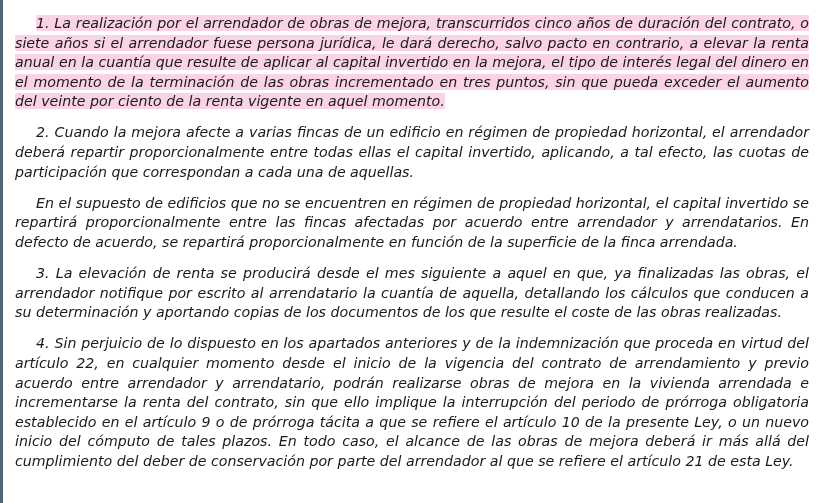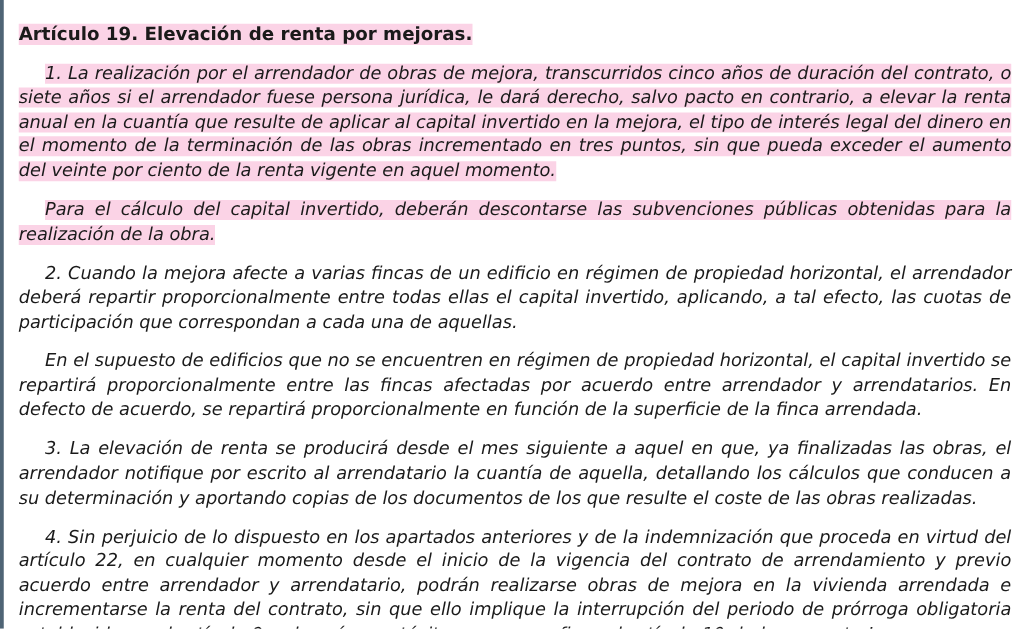--- a/index.html
+++ b/index.html
@@ -46,31 +46,25 @@
       font-style: italic;
     }
     p.last { margin-bottom: 0; }
   </style>
 </head>
 <body>
 
 <div class="left-border"></div>
 
 <div class="doc">
-  <div class="title">
-    <span>Artículo 19. Elevación de renta por mejoras.</span>
-  </div>
 
   <p>
     <span class="hl">1. La realización por el arrendador de obras de mejora, transcurridos cinco años de duración del contrato, o siete años si el arrendador fuese persona jurídica, le dará derecho, salvo pacto en contrario, a elevar la renta anual en la cuantía que resulte de aplicar al capital invertido en la mejora, el tipo de interés legal del dinero en el momento de la terminación de las obras incrementado en tres puntos, sin que pueda exceder el aumento del veinte por ciento de la renta vigente en aquel momento.</span>
   </p>
 
-  <p>
-    <span class="hl">Para el cálculo del capital invertido, deberán descontarse las subvenciones públicas obtenidas para la realización de la obra.</span>
-  </p>
 
   <p>2. Cuando la mejora afecte a varias fincas de un edificio en régimen de propiedad horizontal, el arrendador deberá repartir proporcionalmente entre todas ellas el capital invertido, aplicando, a tal efecto, las cuotas de participación que correspondan a cada una de aquellas.</p>
 
   <p>En el supuesto de edificios que no se encuentren en régimen de propiedad horizontal, el capital invertido se repartirá proporcionalmente entre las fincas afectadas por acuerdo entre arrendador y arrendatarios. En defecto de acuerdo, se repartirá proporcionalmente en función de la superficie de la finca arrendada.</p>
 
   <p>3. La elevación de renta se producirá desde el mes siguiente a aquel en que, ya finalizadas las obras, el arrendador notifique por escrito al arrendatario la cuantía de aquella, detallando los cálculos que conducen a su determinación y aportando copias de los documentos de los que resulte el coste de las obras realizadas.</p>
 
   <p class="last">4. Sin perjuicio de lo dispuesto en los apartados anteriores y de la indemnización que proceda en virtud del artículo 22, en cualquier momento desde el inicio de la vigencia del contrato de arrendamiento y previo acuerdo entre arrendador y arrendatario, podrán realizarse obras de mejora en la vivienda arrendada e incrementarse la renta del contrato, sin que ello implique la interrupción del periodo de prórroga obligatoria establecido en el artículo 9 o de prórroga tácita a que se refiere el artículo 10 de la presente Ley, o un nuevo inicio del cómputo de tales plazos. En todo caso, el alcance de las obras de mejora deberá ir más allá del cumplimiento del deber de conservación por parte del arrendador al que se refiere el artículo 21 de esta Ley.</p>
 </div>
 

